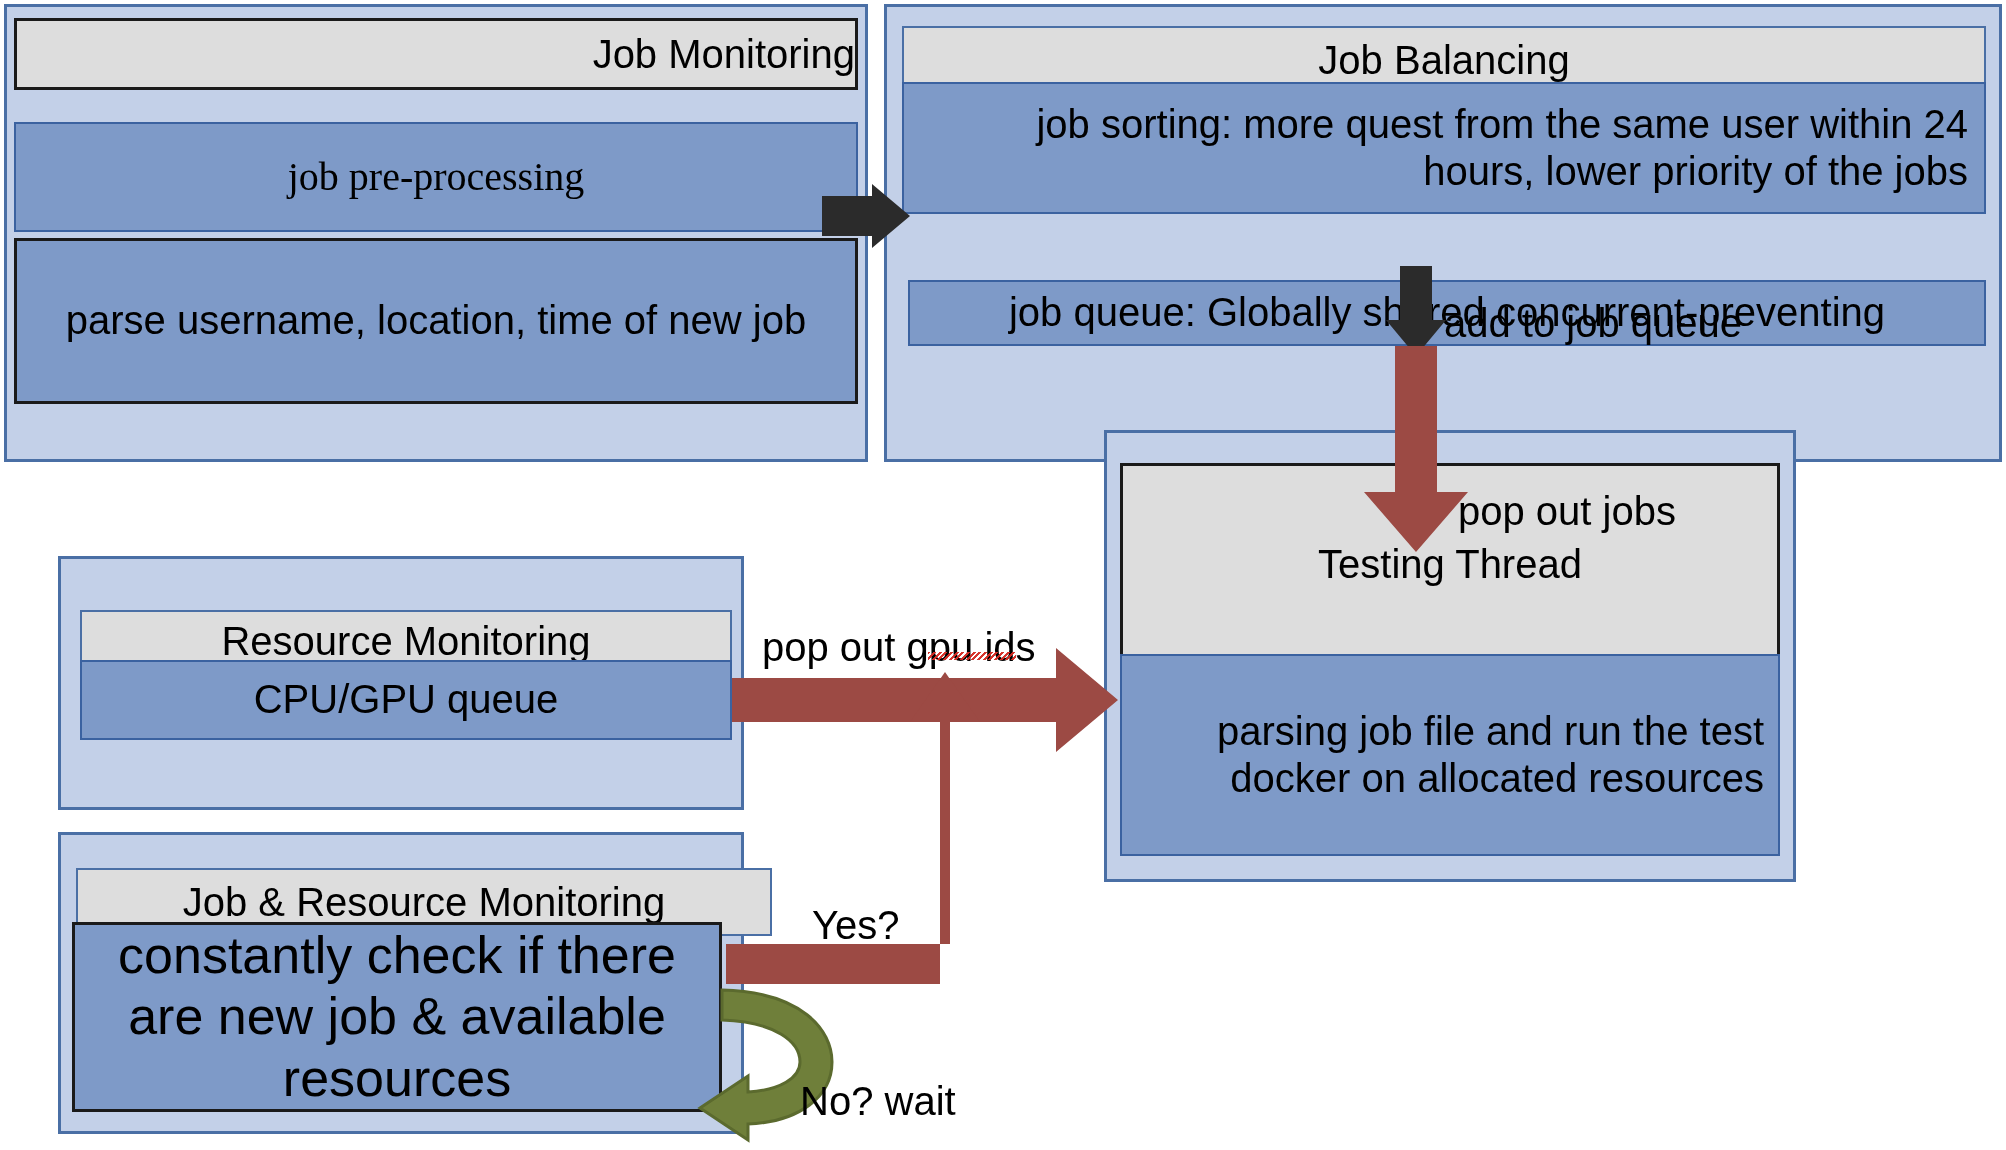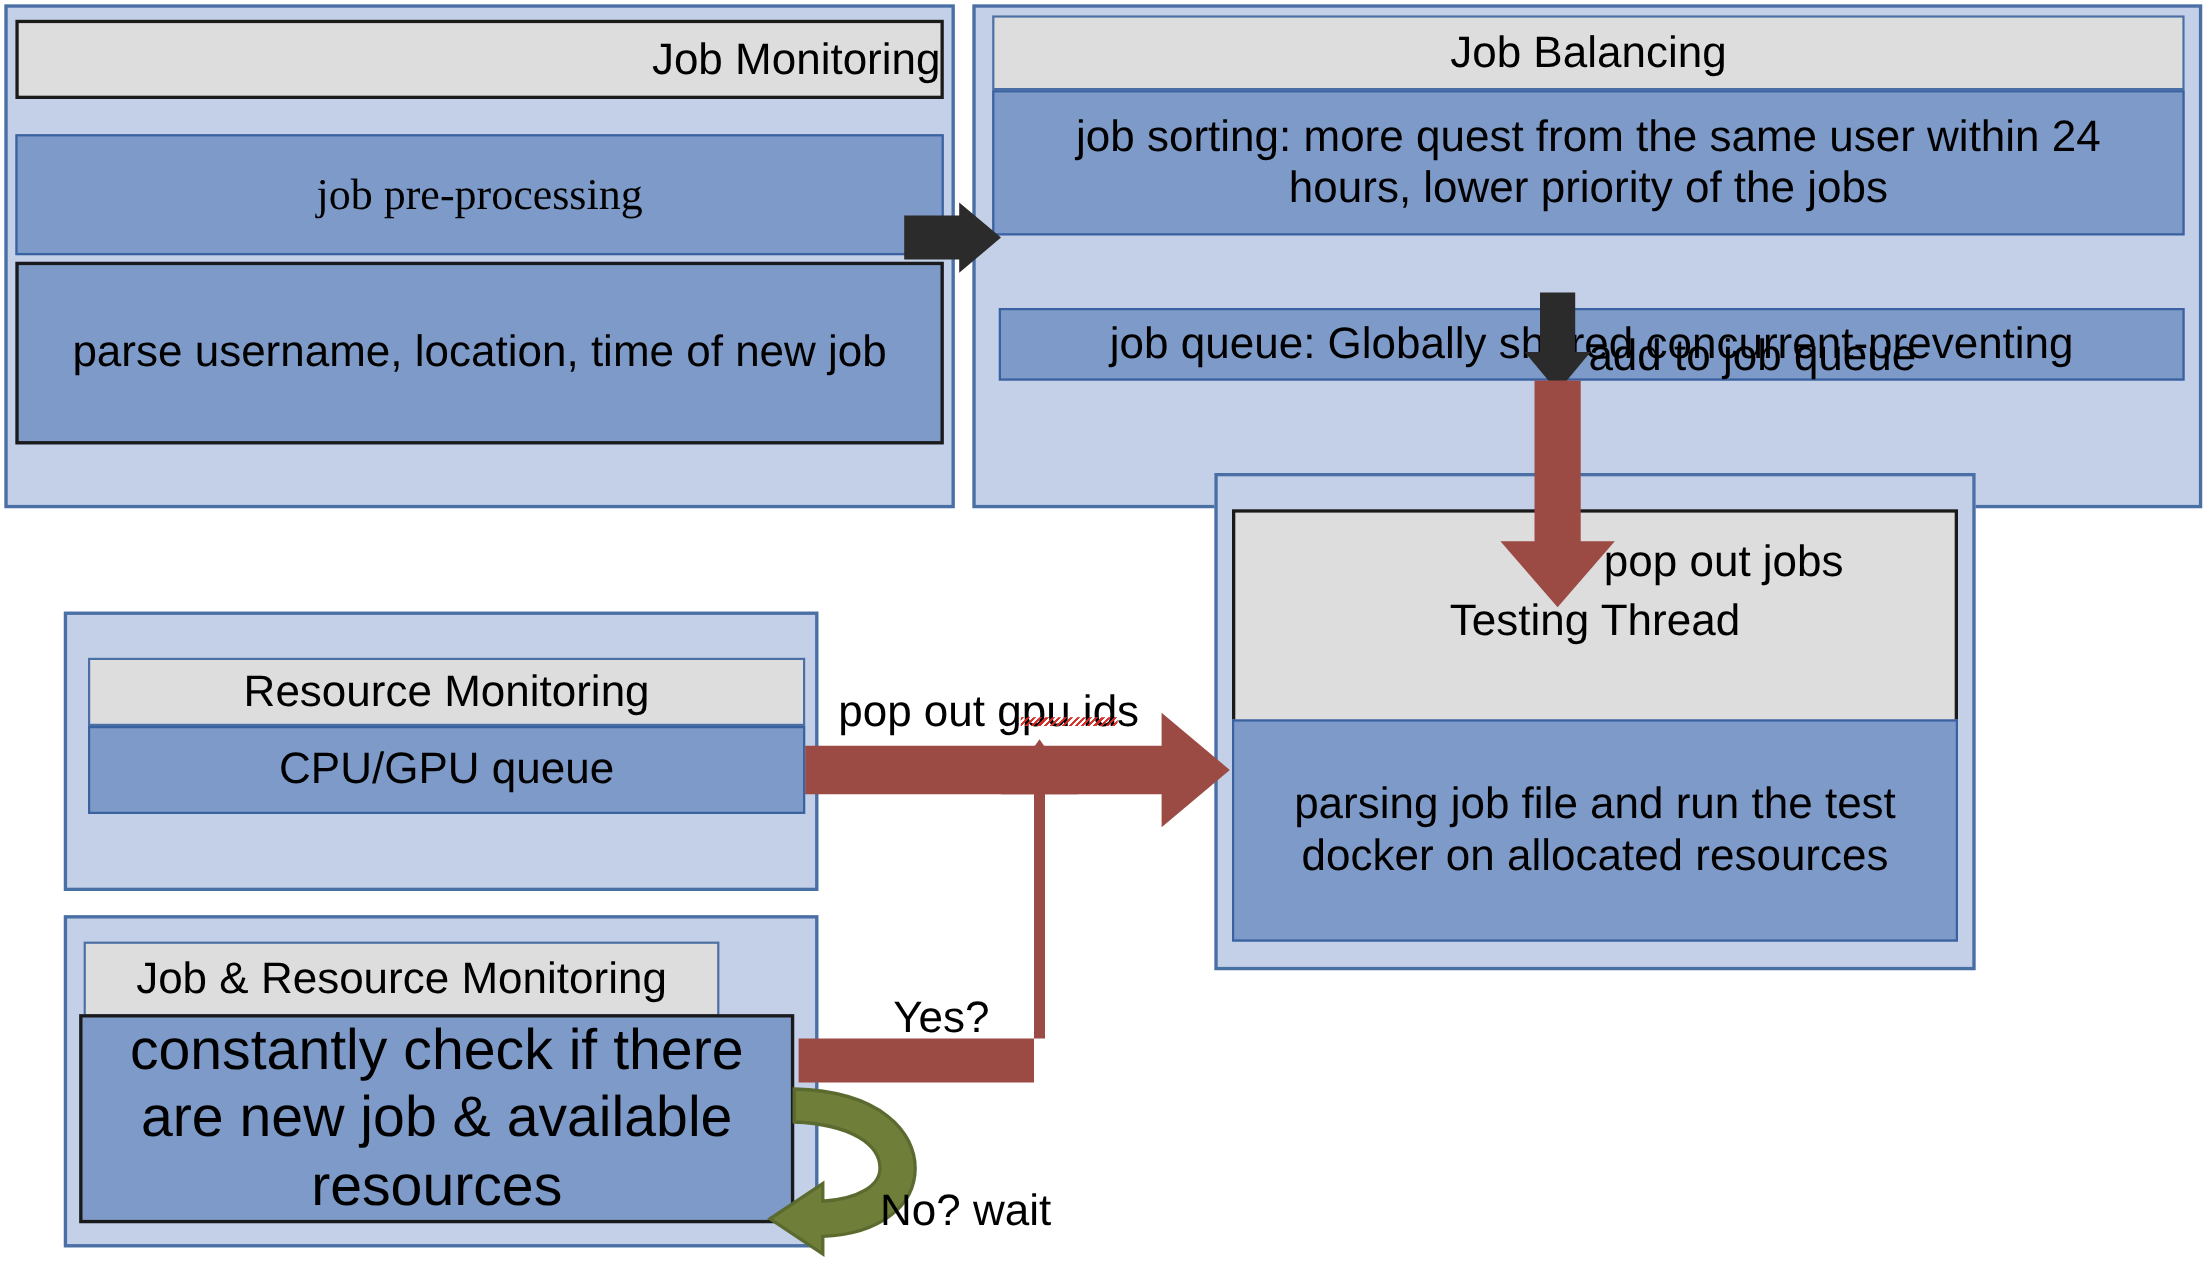--- a/index.html
+++ b/index.html
@@ -38,35 +38,36 @@
     border: 3px solid #1a1a1a;
     box-sizing: border-box;
     display: flex;
     align-items: center;
     justify-content: center;
     text-align: center;
     line-height: 1.12;
   }
   .hdr.thin-border {
     border: 2px solid #4a6fa5;
+    margin-top: 12px;
   }
 
   
   .bx {
     position: absolute;
     background: #7e9ac8;
     box-sizing: border-box;
     display: flex;
     align-items: center;
     justify-content: center;
     text-align: center;
     line-height: 1.18;
   }
   .bx.b-black { border: 3px solid #1a1a1a; }
-  .bx.b-blue  { border: 2px solid #3b62a0; }
+  .bx.b-blue  { border: 2px solid #3b62a0; text-align: right; }
 
   
   .lbl {
     position: absolute;
     white-space: nowrap;
     line-height: 1;
     margin-top: 13px;
   }
 
   
@@ -131,21 +132,21 @@
     <span>Resource Monitoring</span>
   </div>
 
   <div class="bx b-blue" style="left:80px; top:660px; width:652px; height:80px; font-size:40px;">
     <span>CPU/GPU queue</span>
   </div>
 
   <div class="group" style="left:58px; top:832px; width:686px; height:302px;">
   </div>
 
-  <div class="hdr thin-border" style="left:76px; top:856px; width:578px; height:68px; font-size:40px;">
+  <div class="hdr thin-border" style="left:76px; top:856px; width:696px; height:68px; font-size:40px;">
     <span>Job &amp; Resource Monitoring</span>
   </div>
 
   <div class="bx b-black" style="left:72px; top:922px; width:650px; height:190px; font-size:52px; padding:0 8px;">
     <span>constantly check if there are new  job &amp; available resources</span>
   </div>
 
   <div class="group" style="left:1104px; top:430px; width:692px; height:452px;">
   </div>
 

